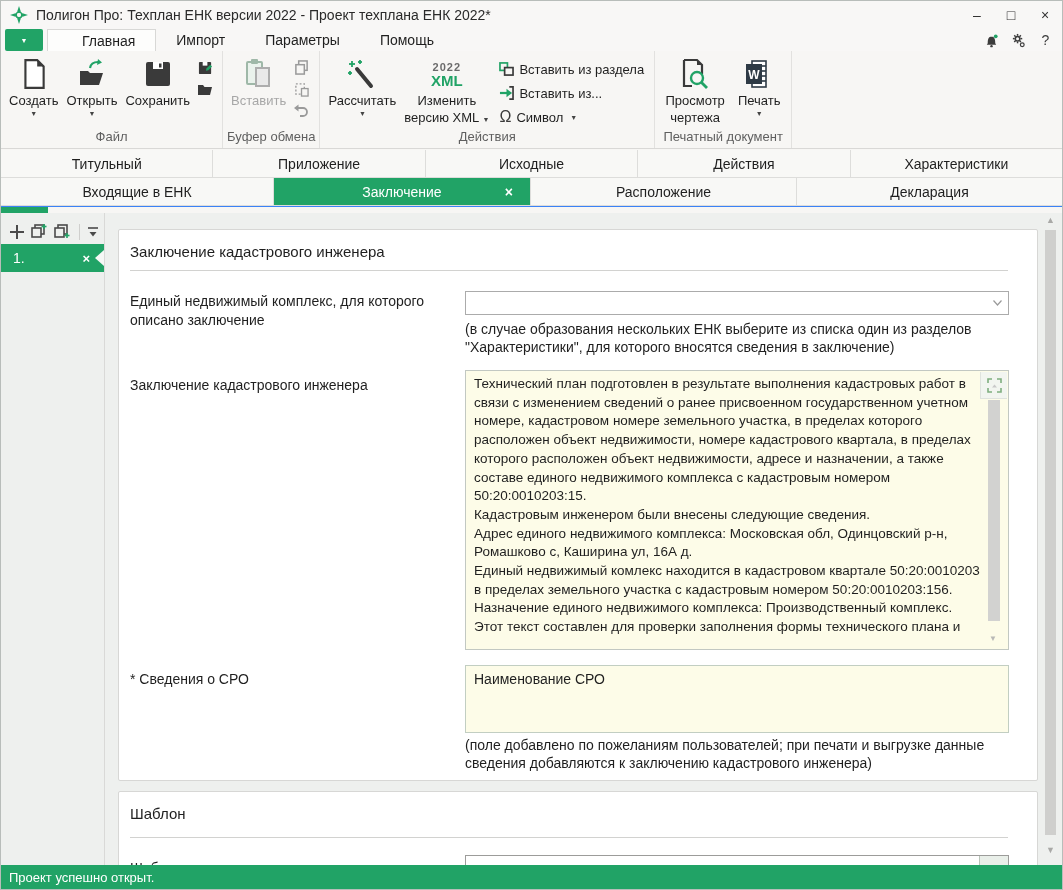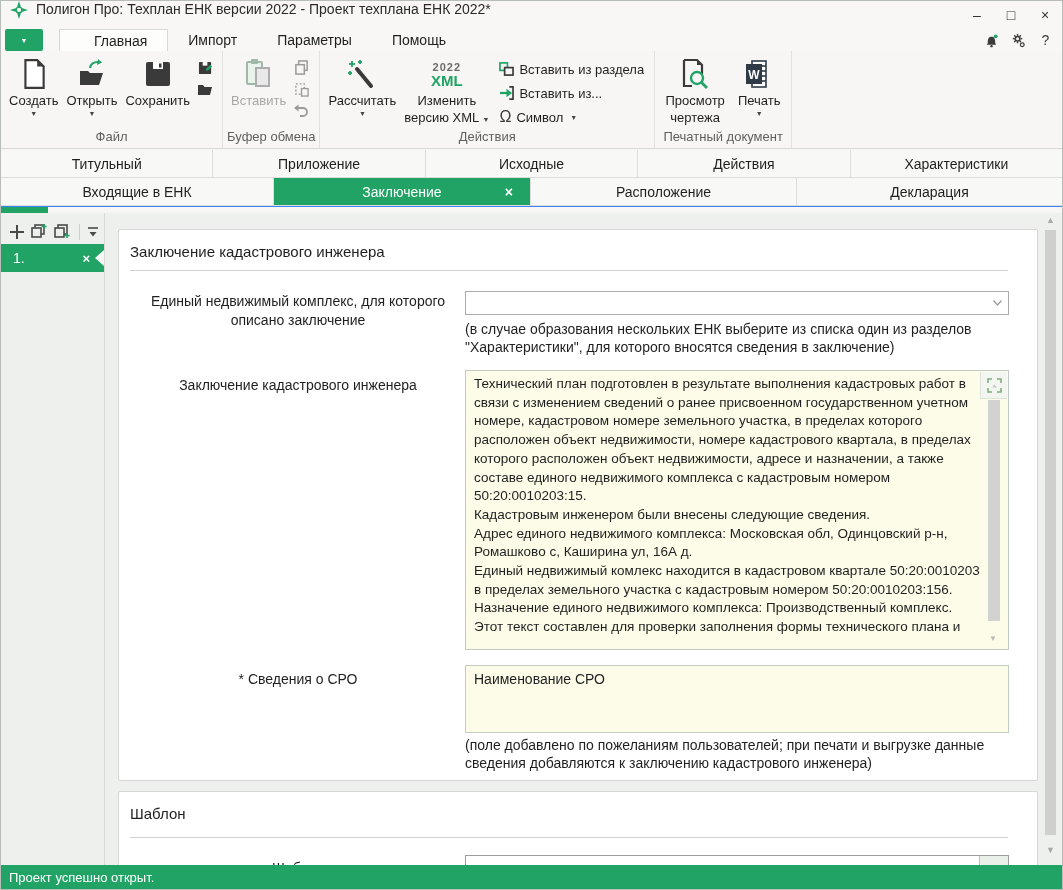--- a/index.html
+++ b/index.html
@@ -1,21 +1,21 @@
 <!DOCTYPE html>
 <html><head>
 <meta charset="utf-8">
 <style>
   * { margin:0; padding:0; box-sizing:border-box; }
   html,body { width:1063px; height:890px; }
   body { font-family:"Liberation Sans","DejaVu Sans",sans-serif; font-size:14px; color:#1f1f1f; background:#fff; overflow:hidden; position:relative; }
   .window { position:absolute; inset:0; border:1px solid #b8bdba; background:#f7f6f4; }
 
   
-  .titlebar { position:absolute; top:0; left:0; right:0; height:28px; background:#f8f7f6; display:flex; align-items:flex-start; }
+  .titlebar { position:absolute; top:0; left:0; right:0; height:28px; background:#f8f7f6; display:flex; align-items:center; }
   .app-icon { width:18px; height:18px; margin:0 8px 0 9px; }
   .title-text { font-size:14px; color:#2a2a2a; }
   .win-controls { position:absolute; right:0; top:0; height:28px; display:flex; }
   .win-btn { width:34px; height:28px; display:flex; align-items:center; justify-content:center; font-size:14px; color:#333; cursor:default; }
 
   
   .menubar { position:absolute; top:28px; left:0; right:0; height:22px; background:#f8f7f6; display:flex; align-items:stretch; }
   .file-menu-btn { width:38px; margin-left:4px; background:#21a366; border-radius:2px; display:flex; align-items:center; justify-content:center; color:#fff; font-size:7px; }
   .menu-tab { padding:0 20px; display:flex; align-items:center; font-size:14px; color:#1f1f1f; }
   .menu-tab.active { background:#fdfdfc; border:1px solid #d8d8d6; border-bottom:none; }
@@ -59,21 +59,21 @@
   .side-item .idx { margin-left:12px; font-size:14px; }
   .side-item .item-close { position:absolute; right:14px; font-weight:bold; font-size:13px; }
   .side-item .notch { position:absolute; right:0; top:50%; transform:translateY(-50%); width:0; height:0; border-top:8px solid transparent; border-bottom:8px solid transparent; border-right:9px solid #f6f8f6; }
 
   .card { position:absolute; left:117px; width:920px; background:#fff; border:1px solid #d7d7d5; border-radius:2px; }
   .card1 { top:16px; height:552px; }
   .card2 { top:578px; height:120px; }
   .section-title { position:absolute; left:11px; top:13px; font-size:15px; color:#1f1f1f; }
   .section-divider { position:absolute; left:11px; right:29px; top:40px; height:1px; background:#d2d2d0; }
 
-  .flabel { position:absolute; left:11px; width:336px; font-size:14px; line-height:19px; color:#1f1f1f;text-align:center; }
+  .flabel { position:absolute; left:11px; width:336px; font-size:14px; line-height:19px; color:#1f1f1f; }
   .fhint { font-size:14px; line-height:18px; color:#1f1f1f; margin-top:5px; }
   .ctrlcol { position:absolute; left:346px; width:544px; }
 
   .combo { position:relative; height:24px; background:#fff; border:1px solid #ababab; }
   .combo .chev { position:absolute; right:6px; top:8px; }
 
   .bigtext-wrap { position:relative; width:544px; height:280px; background:#fdfce8; border:1px solid #c2c8c2; }
   .bigtext { position:absolute; inset:1px 24px 1px 0; padding:3px 2px 0 8px; font-size:13.5px; line-height:18.7px; white-space:pre-wrap; color:#1f1f1f; overflow:hidden; }
   .expand-btn { position:absolute; top:1px; right:1px; width:27px; height:27px; background:#f2f5f0; border-left:1px solid #dfe3de; border-bottom:1px solid #dfe3de; display:flex; align-items:center; justify-content:center; }
   .ta-scroll { position:absolute; top:29px; bottom:4px; right:8px; width:12px; }
@@ -107,21 +107,21 @@
     <span class="title-text">Полигон Про: Техплан ЕНК версии 2022 - Проект техплана ЕНК 2022*</span>
     <div class="win-controls">
       <div class="win-btn">–</div>
       <div class="win-btn">□</div>
       <div class="win-btn">×</div>
     </div>
   </div>
 
   <div class="menubar">
     <div class="file-menu-btn">▼</div>
-    <div class="menu-tab active" style="margin-left:16px;padding-left:34px;">Главная</div>
+    <div class="menu-tab active" style="margin-left:4px;padding-left:34px;">Главная</div>
     <div class="menu-tab">Импорт</div>
     <div class="menu-tab">Параметры</div>
     <div class="menu-tab">Помощь</div>
     <div class="menu-right">
       <span class="mini">
         <svg width="15" height="15" viewBox="0 0 16 16">
             <path d="M4 11 c0-5 1-7 4-7 s4 2 4 7 l1 1.5 H3 Z" fill="#3c3c3c"></path>
             <circle cx="8" cy="14" r="1.3" fill="#3c3c3c"></circle>
             <circle cx="12.5" cy="3.5" r="2" fill="#21a366"></circle>
           </svg>

